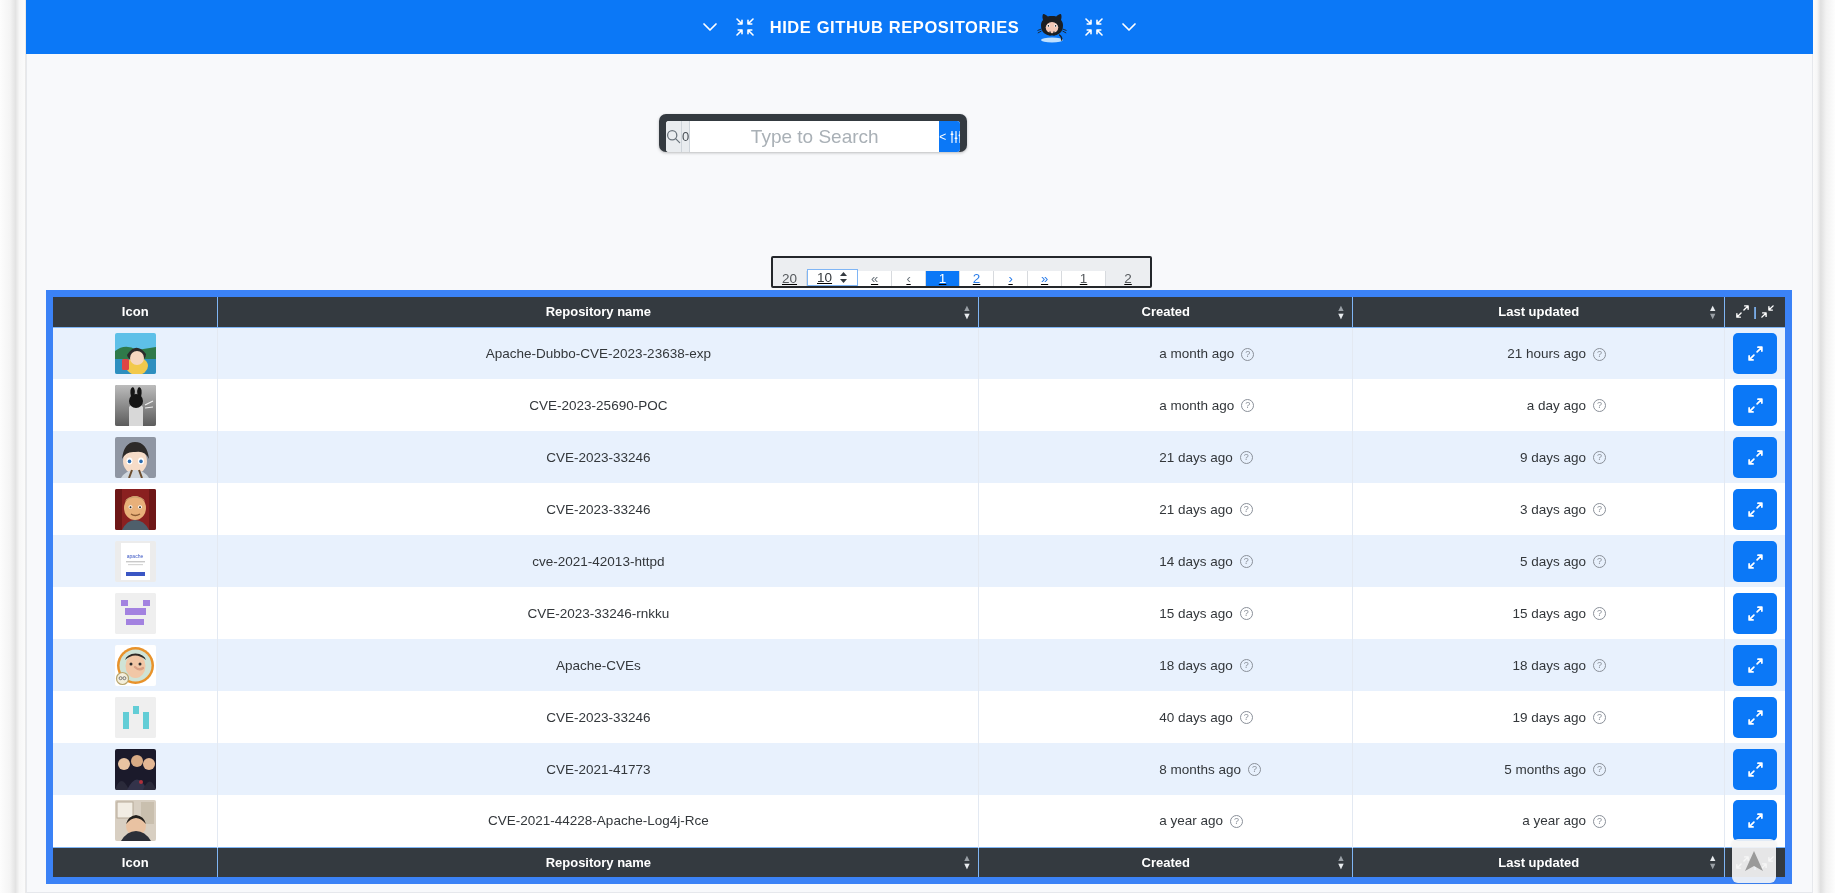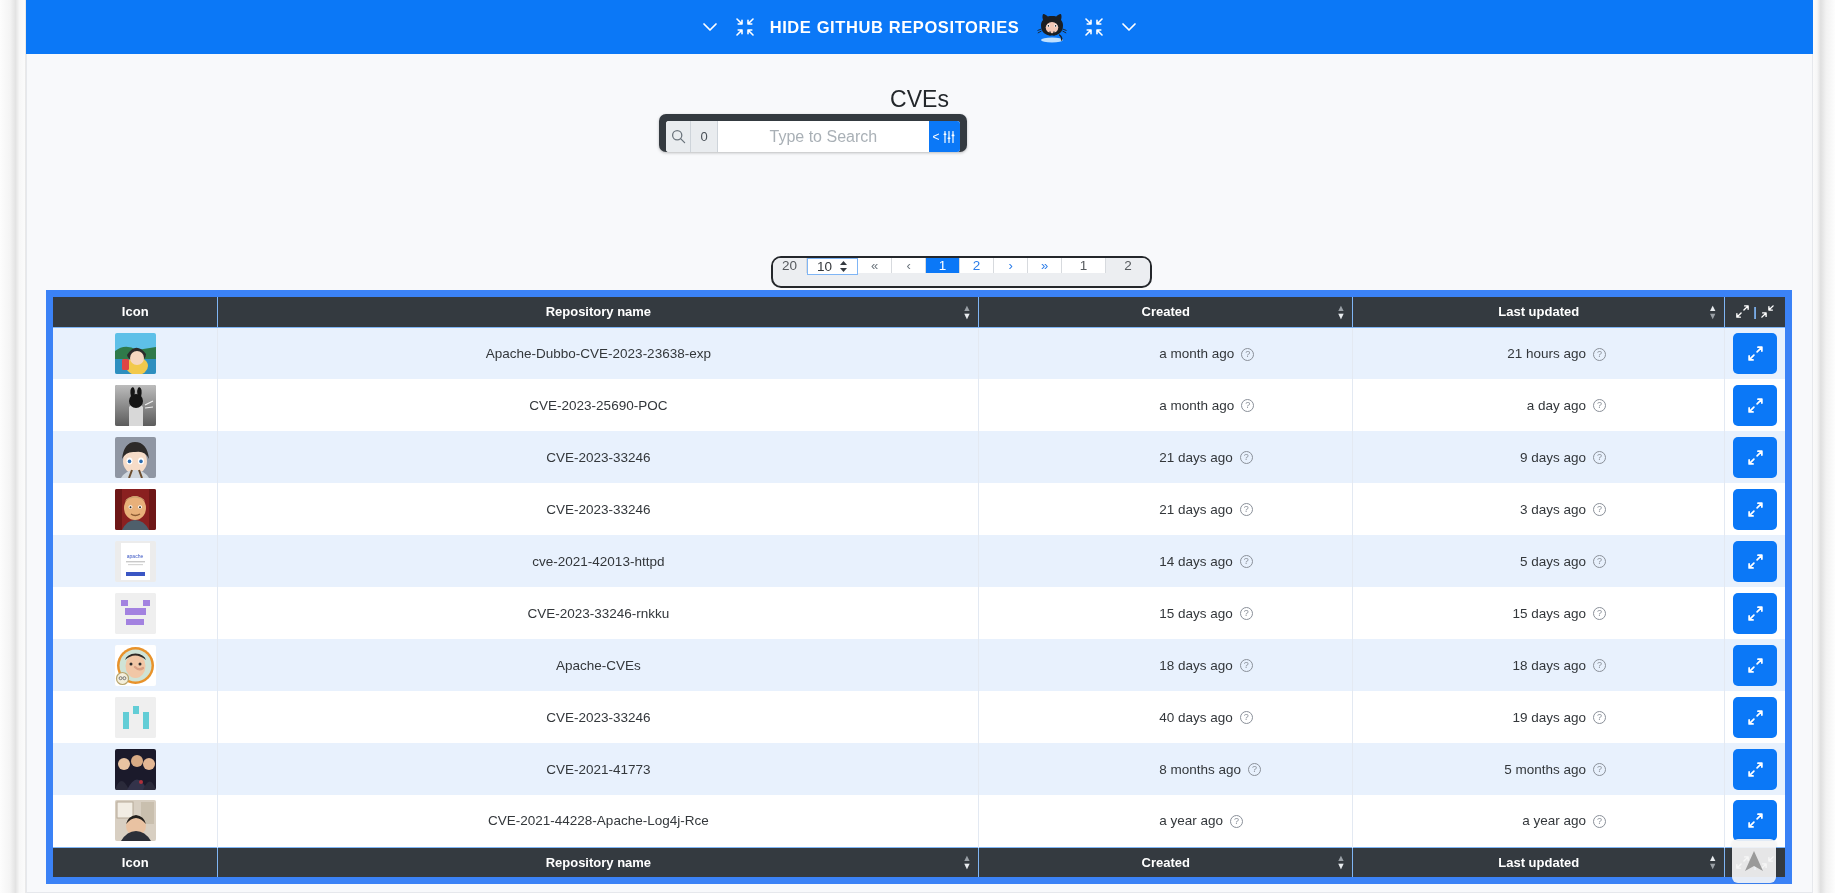--- a/index.html
+++ b/index.html
@@ -81,21 +81,21 @@
   .sb-seg {
     display: flex; align-items: center; justify-content: center;
     background: #e9ecef; color: #495057;
     border-right: 1px solid #ced4da;
     font-size: 13px;
   }
   .sb-icon { width: 36px; }
   .sb-count { width: 38px; }
   .sb-input {
     flex: 1; border: none; outline: none;
-    font-size: 16px; text-align: center; color: #495057;
+    font-size: 19px; text-align: center; color: #495057;
     font-family: "Liberation Sans", sans-serif;
     background: #fff;
   }
   .sb-input::placeholder { color: #a9b0b6; }
   .sb-filter {
     width: 45px; background: #0b78f7; color: #fff;
     display: flex; align-items: center; justify-content: center;
     gap: 3px; font-size: 12px; cursor: pointer;
   }
   .export-row {
@@ -107,24 +107,25 @@
     font-size: 13.5px; font-weight: bold; letter-spacing: .4px;
     font-family: "Liberation Sans", sans-serif;
     cursor: pointer;
   }
 
   
   .pager {
     position: absolute; left: 744px;
     background: #eceef1;
     border: 2px solid #24272b;
-    border-radius: 10px;
-    display: flex; align-items: flex-start;
+    border-radius: 2px;
+    display: flex; align-items: flex-end;
     height: 32px; overflow: hidden;
     font-size: 13.5px;
+    text-decoration: underline;
   }
   .pager.top { top: 202px; }
   .pg-cell {
     min-width: 34px; padding: 0 9px;
     display: flex; align-items: center; justify-content: center;
     border-right: 1px solid #d7dade;
     color: #55595d;
     background: #eceef1;
   }
   .pg-cell:last-child { border-right: none; }
@@ -271,21 +272,20 @@
       </span>
       <span class="banner-ic">
         <svg width="20" height="20" viewBox="0 0 20 20">
             <path d="M4 7 L10 13 L16 7" fill="none" stroke="#fff" stroke-width="1.7" stroke-linecap="round" stroke-linejoin="round"></path>
           </svg>
       </span>
     </div>
 
     <div class="content">
 
-      <div class="cves-title">CVEs</div>
 
       <div class="searchbar-wrap">
         <div class="search-row">
           <div class="sb-seg sb-icon">
             <svg width="15" height="15" viewBox="0 0 15 15">
                 <circle cx="6.2" cy="6.2" r="4.6" fill="none" stroke="#6c757d" stroke-width="1.3"></circle>
                 <path d="M9.6 9.6 L13.6 13.6" stroke="#6c757d" stroke-width="1.3" stroke-linecap="round"></path>
               </svg>
           </div>
           <div class="sb-seg sb-count">0</div>

